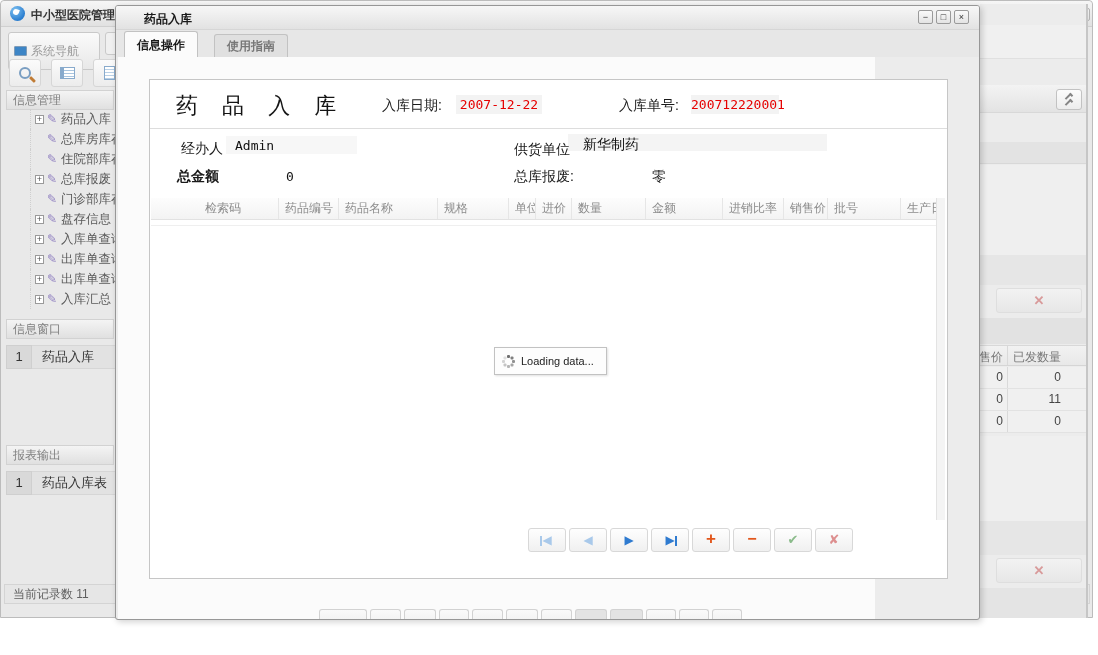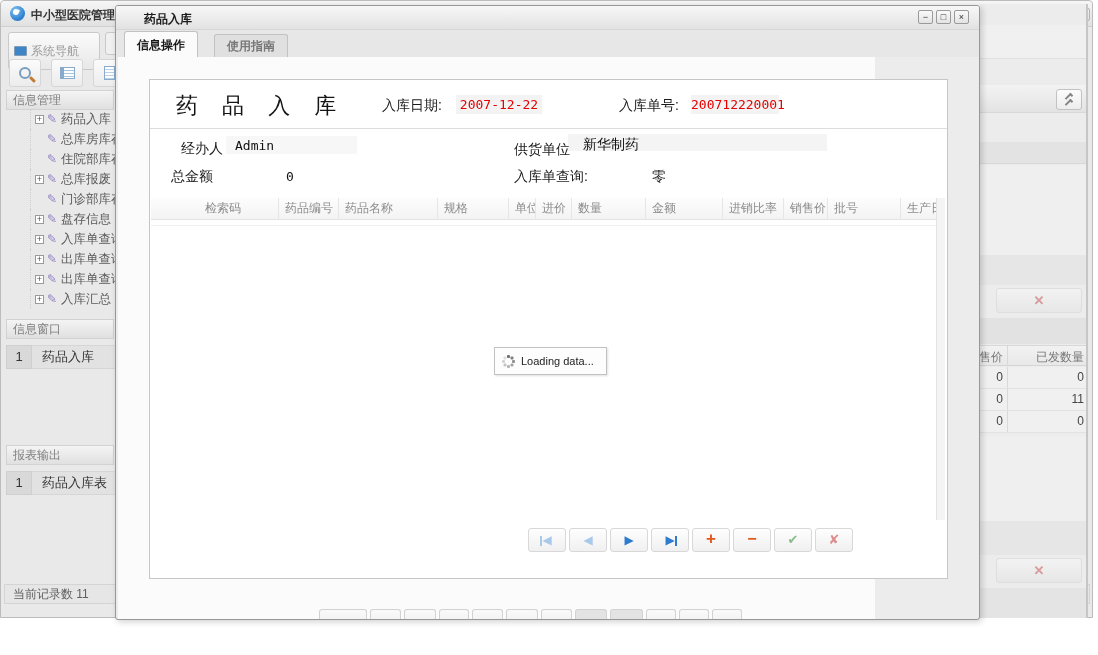--- a/index.html
+++ b/index.html
@@ -78,21 +78,21 @@
   .strip-x { position:absolute; left:16px; width:86px; height:25px; border-radius:3px;
         background:linear-gradient(#f2f2f2,#e7e7e7); border:1px solid #dedede;
         color:#d89a9a; font-size:13px; font-weight:bold; text-align:center; line-height:23px; }
   .mini-head,.mini-row { position:absolute; left:0; width:106px; display:flex; font-size:12px; }
   .mini-head { top:341px; height:21px; background:linear-gradient(#f2f2f2,#e8e8e8);
         border-top:1px solid #d8d8d8; border-bottom:1px solid #d5d5d5; color:#777; }
   .mini-rows { position:absolute; left:0; top:363px; width:106px; }
   .mini-row { position:relative; height:22px; background:#f0f0f0; border-bottom:1px solid #e2e2e2; color:#444; }
   .mc1 { width:28px; overflow:hidden; white-space:nowrap; direction:rtl; text-align:right;
          padding:3px 4px 0 0; border-right:1px solid #d9d9d9; }
-  .mc2 { flex:1; text-align:right; padding:3px 2px 0 0; }
+  .mc2 { flex:1; text-align:right; padding:3px 25px 0 0; }
 
   
   .dlg { position:absolute; left:115px; top:5px; width:865px; height:615px;
         background:#ececec; border:1px solid #979797; border-radius:3px;
         box-shadow:2px 2px 6px rgba(0,0,0,0.18); overflow:hidden; }
   .dlg-title { position:absolute; left:0; top:0; width:100%; height:24px;
         background:linear-gradient(#f7f7f7,#e2e2e2); border-bottom:1px solid #d6d6d6; }
   .dlg-title-text { position:absolute; left:28px; top:5px; font-size:12px; font-weight:bold; color:#1a1a1a; }
   .dlg-controls { position:absolute; right:10px; top:4px; display:flex; gap:3px; }
   .dlg-ctrl { width:15px; height:14px; border:1px solid #9a9a9a; border-radius:2px;
@@ -338,23 +338,23 @@
       </div>
 
       <span class="flabel" style="left:31px;top:60px;">经办人</span>
       <span class="fstrip" style="left:76px;top:56px;width:131px;height:18px;background:#f7f7f7;"></span>
       <span class="mono-val" style="left:85px;top:58px;">Admin</span>
 
       <span class="fstrip" style="left:418px;top:54px;width:259px;height:17px;background:#f4f4f4;"></span>
       <span class="flabel" style="left:364px;top:61px;">供货单位</span>
       <span class="cjk-val" style="left:433px;top:56px;">新华制药</span>
 
-      <span class="flabel" style="left:21px;top:88px;">总金额</span>
+      <span class="flabel" style="left:27px;top:88px;font-weight:bold;">总金额</span>
       <span class="mono-val" style="left:136px;top:89px;">0</span>
-      <span class="flabel" style="left:364px;top:88px;">入库单查询:</span>
+      <span class="flabel" style="left:364px;top:88px;">总库报废:</span>
       <span class="cjk-val" style="left:502px;top:88px;">零</span>
 
       <div class="grid-head">
           <span class="gcol">检索码</span>
           <span class="gcol">药品编号</span>
           <span class="gcol">药品名称</span>
           <span class="gcol">规格</span>
           <span class="gcol">单位</span>
           <span class="gcol">进价</span>
           <span class="gcol">数量</span>

